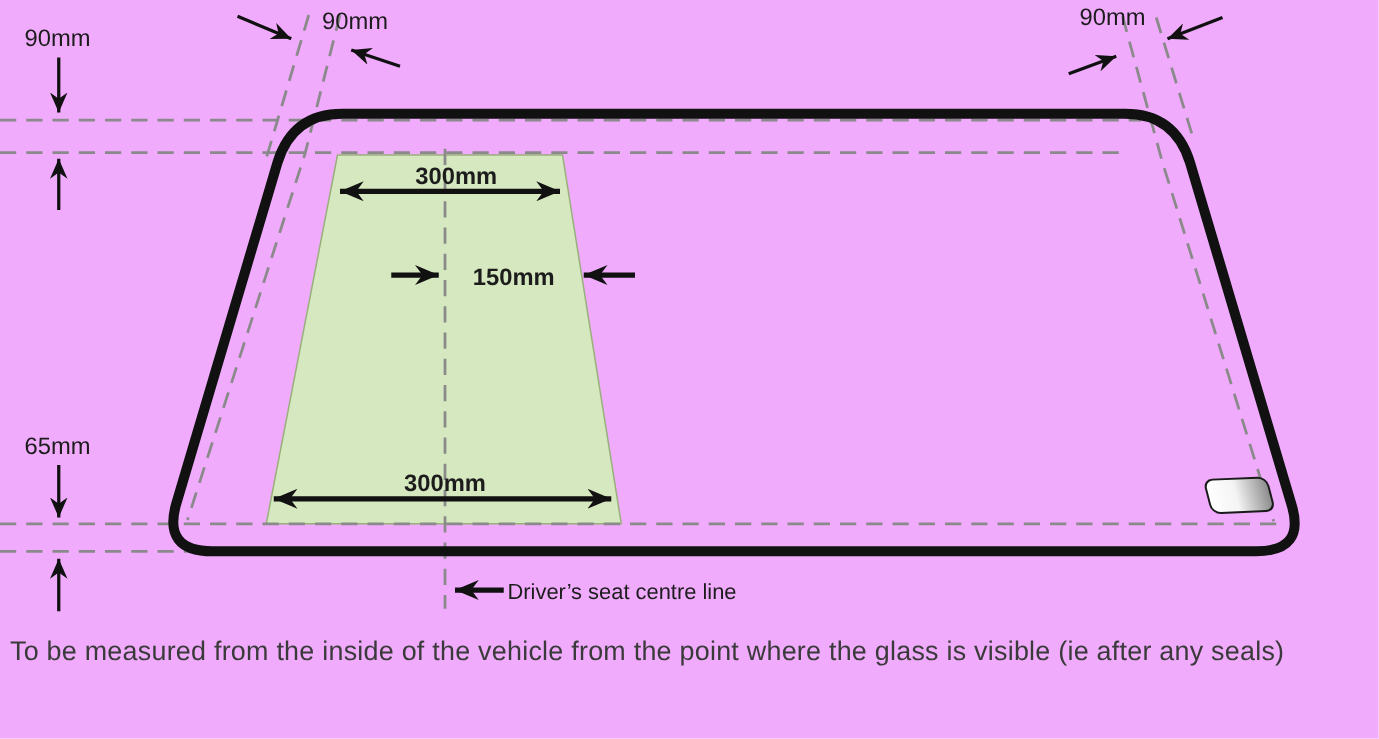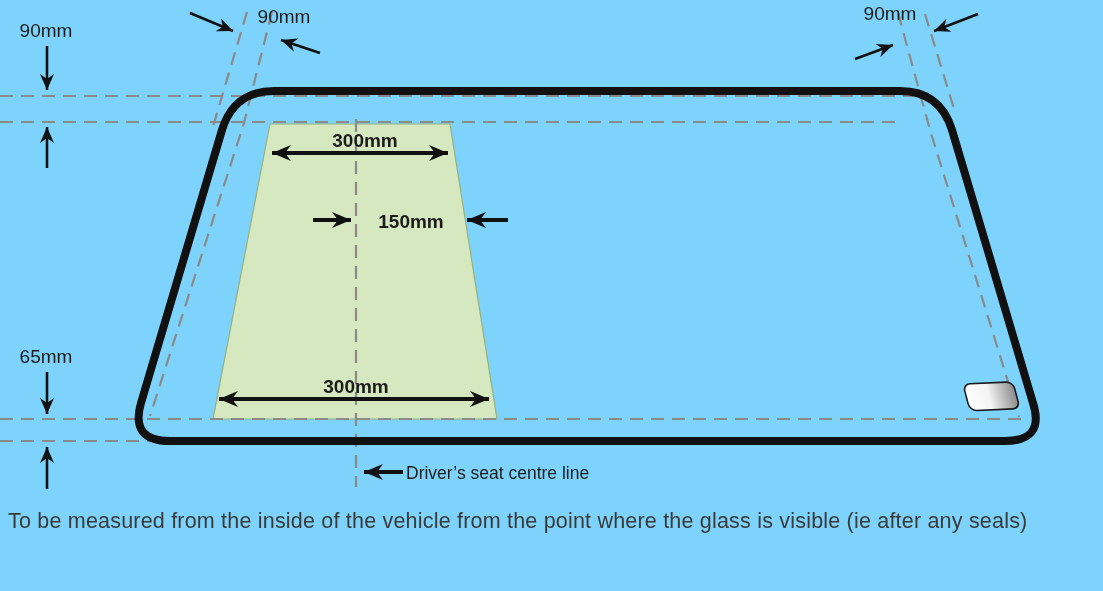--- a/index.html
+++ b/index.html
@@ -1,16 +1,16 @@
 <!DOCTYPE html>
 <html><head>
 <meta charset="utf-8">
 <style>
   html,body{margin:0;padding:0;background:#ffffff;}
-  .page{width:1103px;height:591px;position:relative;background:#7dd3fc;overflow:hidden;}
+  .page{width:1103px;height:591px;position:relative;background:#f0abfc;overflow:hidden;}
   svg{display:block;}
   svg text{font-family:"Liberation Sans", sans-serif;fill:#1c1c1c;}
   .dash{stroke:#8a8a8a;stroke-width:2.2;fill:none;stroke-dasharray:13 8;}
   .frame{stroke:#111111;stroke-width:8;fill:none;stroke-linecap:round;stroke-linejoin:round;}
   .thin{stroke:#111111;stroke-width:2.6;fill:none;}
   .thick{stroke:#111111;stroke-width:4.2;fill:none;}
   .meas{font-size:19px;}
   .dim{font-size:19px;font-weight:bold;}
   .note{font-size:17.5px;}
   .caption{font-size:21.5px;fill:#3a3a3a;letter-spacing:0.2px;}

